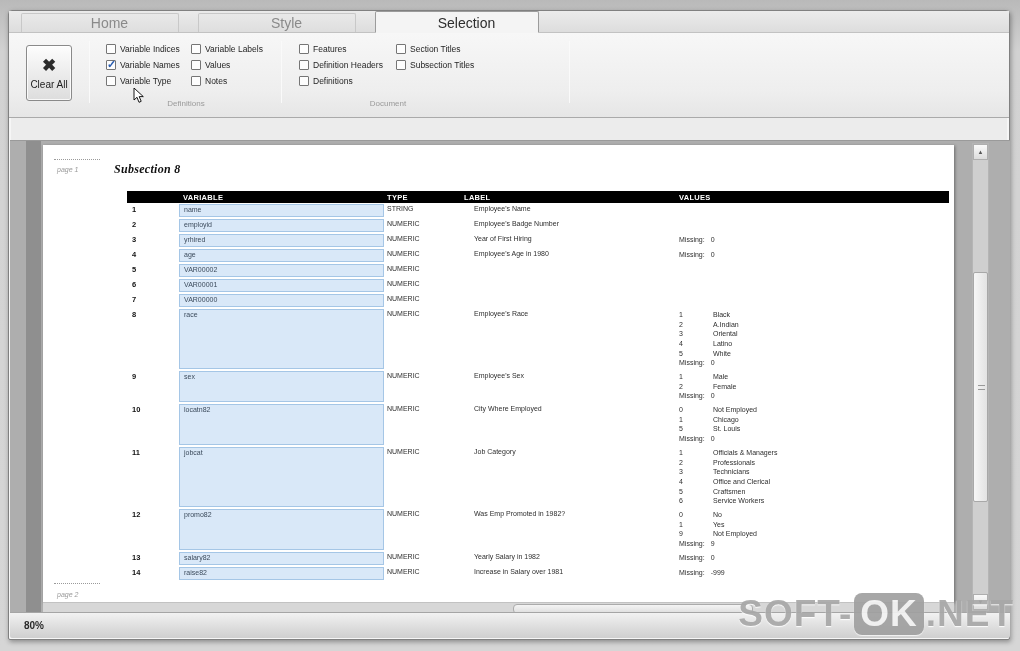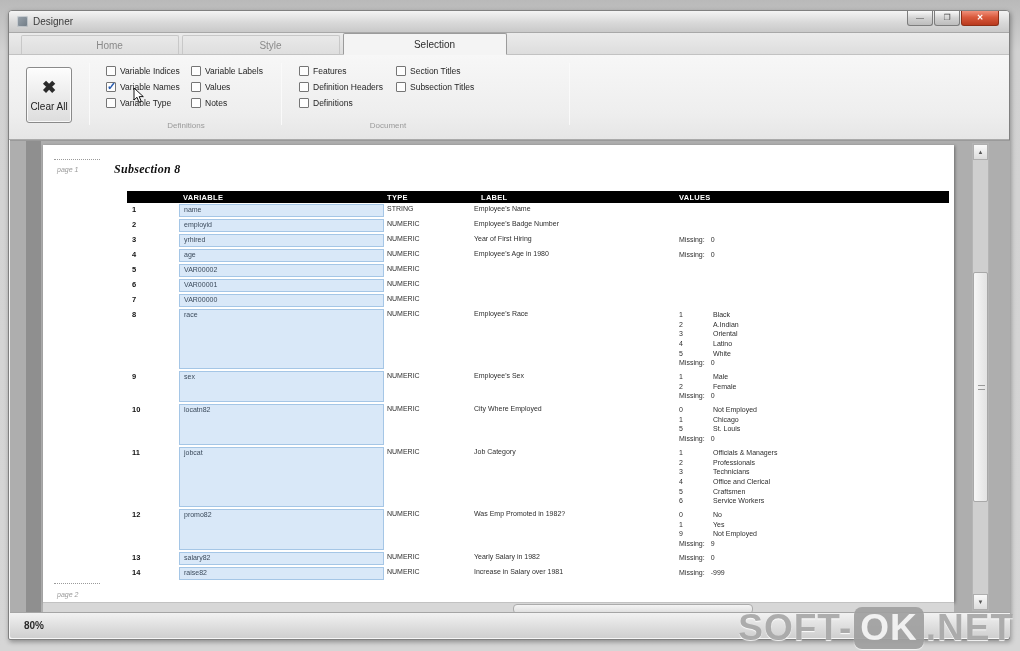--- a/index.html
+++ b/index.html
@@ -37,22 +37,22 @@
     background:linear-gradient(180deg,#f0907a,#d9593c 45%,#b93a1e);
     border-color:#8e2f17;
   }
   
   .tabstrip{
     height:22px; background:linear-gradient(180deg,#ebebeb,#dddddd);
     display:flex; align-items:flex-end; padding-left:12px;
     border-bottom:1px solid #c2c2c2; position:relative;
   }
   .tab{
-    width:158px; height:19px; margin-right:3px; text-align:center;
-    font-size:10px; color:#8a8a8a; line-height:19px;
+    width:158px; height:19px; margin-right:19px; text-align:center;
+    font-size:14px; color:#8a8a8a; line-height:19px;
     border:1px solid #c8c8c8; border-bottom:none; border-radius:2px 2px 0 0;
     background:linear-gradient(180deg,#e9e9e9,#dedede);
     padding-left:19px;
   }
   .tab.active{
     height:22px; line-height:22px; color:#2e2e2e; width:164px;
     background:#f4f4f4; border:1px solid #9b9b9b; border-bottom:1px solid #f4f4f4;
     margin-bottom:-1px; position:relative; z-index:2;
   }
   
@@ -136,45 +136,36 @@
   
   .statusbar{
     position:absolute; left:1px; bottom:1px; width:1000px; height:26px;
     background:linear-gradient(180deg,#f2f2f2,#dcdcdc 60%,#cfcfcf);
     border-top:1px solid #a5a5a5; border-radius:0 0 2px 2px;
     display:flex; align-items:center;
   }
   .zoom-text{ font-size:10px; font-weight:bold; color:#2a2a2a; margin-left:14px;}
   
   .watermark{
-    position:absolute; right:6px; bottom:2px; z-index:40;
+    position:absolute; right:6px; bottom:16px; z-index:40;
     font-size:37px; font-weight:bold; letter-spacing:1px; color:#a8a8a8;
     text-shadow:0 1px 1px #ffffff; display:flex; align-items:center; opacity:.92;margin-top:48px;
   }
   .wm-box{
     background:#a0a0a0; color:#f2f2f2; border-radius:8px; padding:0 6px; margin:0 2px;
     text-shadow:none; box-shadow:0 1px 1px rgba(255,255,255,.8);
   }
   
   .cursor{ position:absolute; left:133px; top:88px; z-index:60; }
 </style>
 </head>
 <body>
 
 <div class="window">
 
-  <div class="titlebar">
-    <div class="app-icon"></div>
-    <span class="title-text">Designer</span>
-    <div class="win-btns">
-      <div class="win-btn">—</div>
-      <div class="win-btn">❐</div>
-      <div class="win-btn close">✕</div>
-    </div>
-  </div>
 
   <div class="tabstrip" id="tab-strip">
       <div class="tab">Home</div>
       <div class="tab">Style</div>
       <div class="tab active">Selection</div>
     </div>
 
   <div class="ribbon" id="ribbon">
     <div class="clearall">
       <span class="x">✖</span>
@@ -245,21 +236,21 @@
     <div class="dark-strip"></div>
 
     <div class="page">
       <div class="dotline" style="left:11px; top:14px;"></div>
       <div class="pagelabel" style="left:14px; top:21px;">page 1</div>
       <div class="subsection">Subsection 8</div>
 
       <div class="thead" id="table-header">
           <span style="left: 56px;">VARIABLE</span>
           <span style="left: 260px;">TYPE</span>
-          <span style="left: 354px;">LABEL</span>
+          <span style="left: 337px;">LABEL</span>
           <span style="left: 552px;">VALUES</span>
         </div>
       <div class="trows" id="table-rows">
           <div class="trow" style="height: 15px;">
             <div class="num">1</div>
             <div class="varcell" style="height: 13px;">
               <div class="varname">name</div>
             </div>
             <div class="vtype">STRING</div>
             <div class="vlabel">Employee's Name</div>

